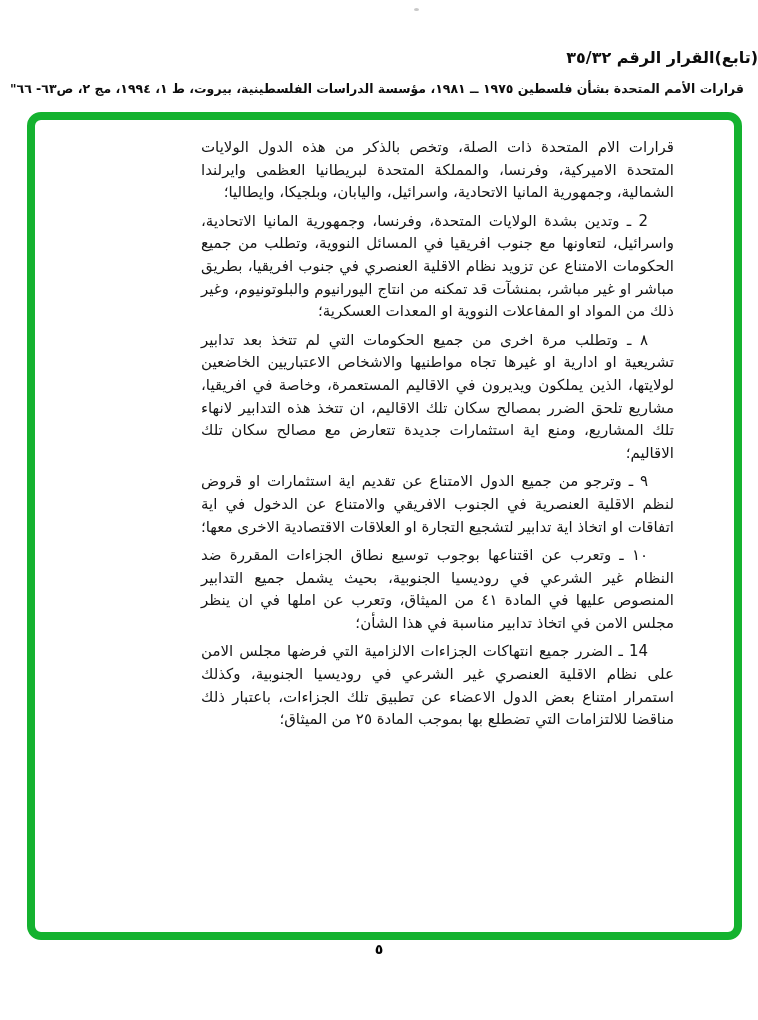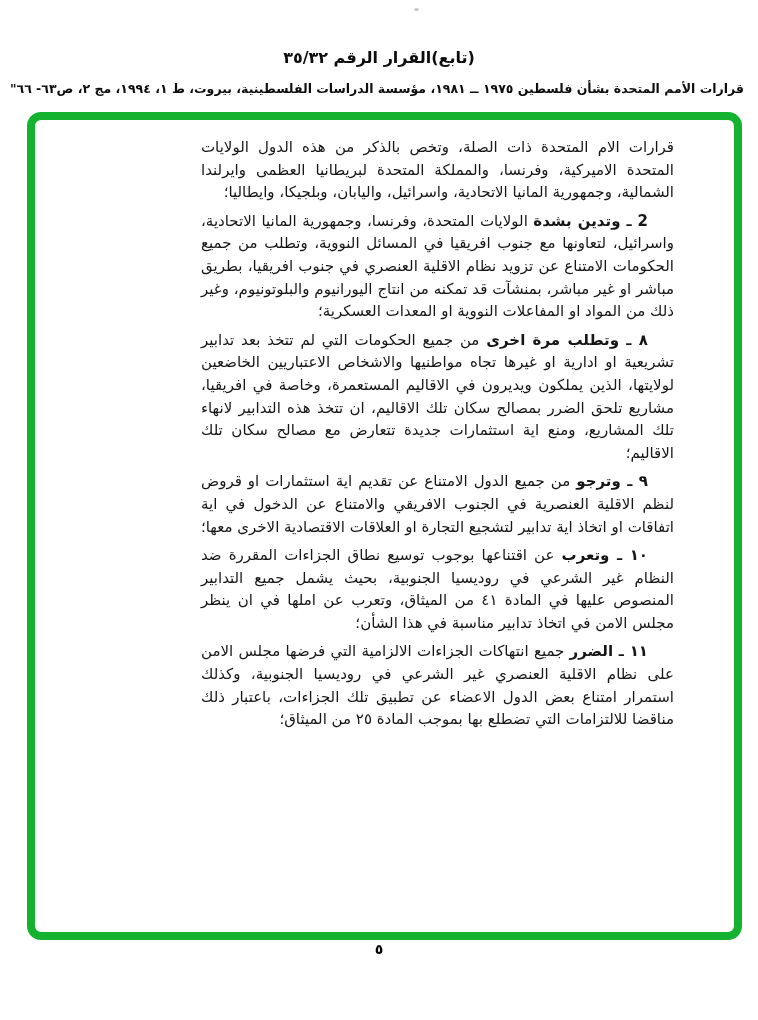--- a/index.html
+++ b/index.html
@@ -15,21 +15,21 @@
     background: #ffffff;
     overflow: hidden;
   }
   .artifact-dot {
     position: absolute; left: 414px; top: 8px;
     width: 5px; height: 3px;
     background: #c8c8c8; border-radius: 50%;
   }
   .header-title {
     position: absolute; top: 48px; left: 0; width: 100%;
-    direction: rtl; text-align: center;
+    direction: rtl; text-align: right;
     font-size: 16px; font-weight: bold; color: #0d0d0d;
     letter-spacing: 0.4px;
     white-space: nowrap;
   }
   .source-line {
     position: absolute; top: 81px; left: 14px; right: 14px;
     direction: rtl; text-align: left;
     font-size: 12.5px; font-weight: bold; color: #0d0d0d;
     white-space: nowrap;
   }
@@ -47,21 +47,21 @@
     text-align: justify;
     font-size: 15px;
     line-height: 22.6px;
     color: #161616;
   }
   .para {
     margin: 0 0 6px 0;
     text-indent: 26px;
   }
   .para.para-cont { text-indent: 0; }
-  .para b { font-weight: bold; }
+  .para b { font-weight: normal; }
   .page-number {
     position: absolute; top: 941px; left: 0; width: 100%;
     text-align: center;
     font-size: 14px; font-weight: bold; color: #000;
   }
 </style>
 </head>
 <body>
 
 <div class="page">
@@ -78,21 +78,21 @@
       <p class="para para-cont"><span>قرارات الام المتحدة ذات الصلة، وتخص بالذكر من هذه الدول الولايات المتحدة الاميركية، وفرنسا، والمملكة المتحدة لبريطانيا العظمى وايرلندا الشمالية، وجمهورية المانيا الاتحادية، واسرائيل، واليابان، وبلجيكا، وايطاليا؛</span></p>
 
       <p class="para"><b>2 ـ </b><b>وتدين بشدة</b><span> الولايات المتحدة، وفرنسا، وجمهورية المانيا الاتحادية، واسرائيل، لتعاونها مع جنوب افريقيا في المسائل النووية، وتطلب من جميع الحكومات الامتناع عن تزويد نظام الاقلية العنصري في جنوب افريقيا، بطريق مباشر او غير مباشر، بمنشآت قد تمكنه من انتاج اليورانيوم والبلوتونيوم، وغير ذلك من المواد او المفاعلات النووية او المعدات العسكرية؛</span></p>
 
       <p class="para"><b>٨ ـ </b><b>وتطلب مرة اخرى</b><span> من جميع الحكومات التي لم تتخذ بعد تدابير تشريعية او ادارية او غيرها تجاه مواطنيها والاشخاص الاعتباريين الخاضعين لولايتها، الذين يملكون ويديرون في الاقاليم المستعمرة، وخاصة في افريقيا، مشاريع تلحق الضرر بمصالح سكان تلك الاقاليم، ان تتخذ هذه التدابير لانهاء تلك المشاريع، ومنع اية استثمارات جديدة تتعارض مع مصالح سكان تلك الاقاليم؛</span></p>
 
       <p class="para"><b>٩ ـ </b><b>وترجو</b><span> من جميع الدول الامتناع عن تقديم اية استثمارات او قروض لنظم الاقلية العنصرية في الجنوب الافريقي والامتناع عن الدخول في اية اتفاقات او اتخاذ اية تدابير لتشجيع التجارة او العلاقات الاقتصادية الاخرى معها؛</span></p>
 
       <p class="para"><b>١٠ ـ </b><b>وتعرب</b><span> عن اقتناعها بوجوب توسيع نطاق الجزاءات المقررة ضد النظام غير الشرعي في روديسيا الجنوبية، بحيث يشمل جميع التدابير المنصوص عليها في المادة ٤١ من الميثاق، وتعرب عن املها في ان ينظر مجلس الامن في اتخاذ تدابير مناسبة في هذا الشأن؛</span></p>
 
-      <p class="para"><b>١١ ـ </b><b>الضرر</b><span> جميع انتهاكات الجزاءات الالزامية التي فرضها مجلس الامن على نظام الاقلية العنصري غير الشرعي في روديسيا الجنوبية، وكذلك استمرار امتناع بعض الدول الاعضاء عن تطبيق تلك الجزاءات، باعتبار ذلك مناقضا للالتزامات التي تضطلع بها بموجب المادة ٢٥ من الميثاق؛</span></p>
+      <p class="para"><b>14 ـ </b><b>الضرر</b><span> جميع انتهاكات الجزاءات الالزامية التي فرضها مجلس الامن على نظام الاقلية العنصري غير الشرعي في روديسيا الجنوبية، وكذلك استمرار امتناع بعض الدول الاعضاء عن تطبيق تلك الجزاءات، باعتبار ذلك مناقضا للالتزامات التي تضطلع بها بموجب المادة ٢٥ من الميثاق؛</span></p>
 
 
     </div>
   </div>
 
   <div class="page-number">٥</div>
 
 </div>
 
 </body></html>

